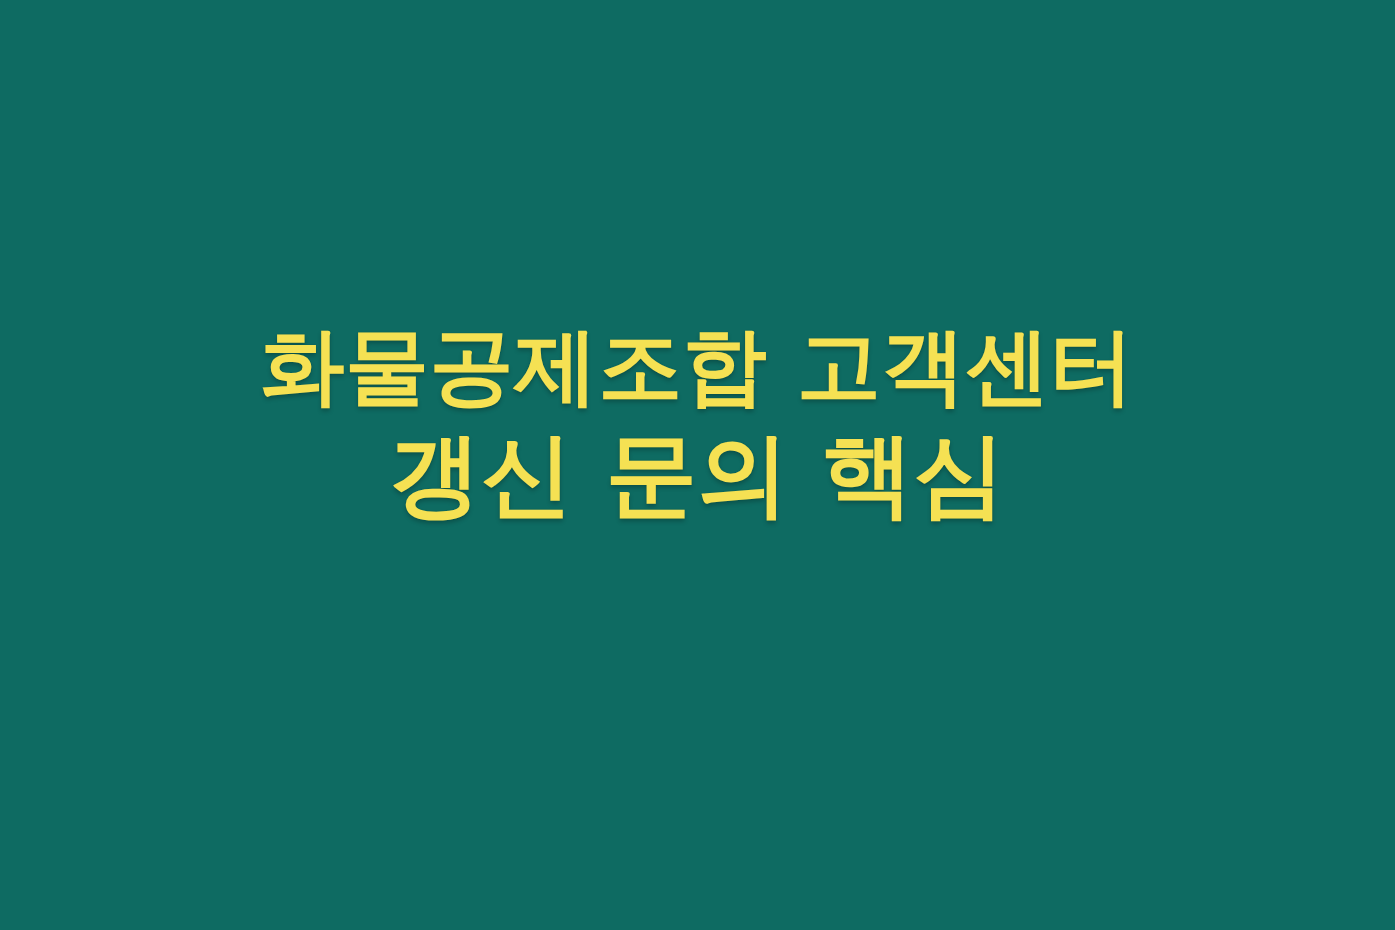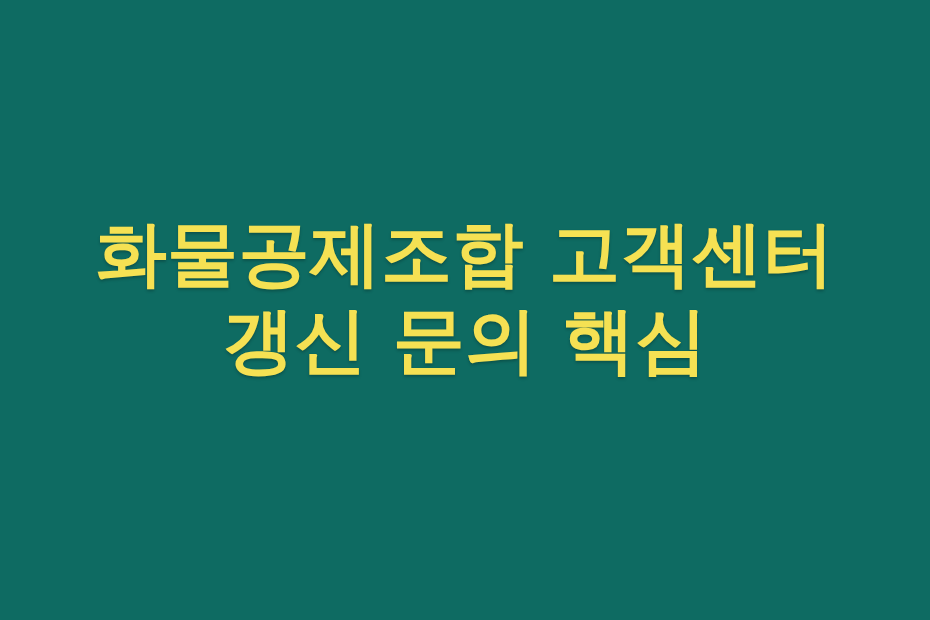--- a/index.html
+++ b/index.html
@@ -52,27 +52,27 @@
     line-height: 1.12;
     white-space: nowrap;
     
     text-shadow:
       0 2px 3px rgba(0, 0, 0, 0.22),
       0 0 1px rgba(0, 0, 0, 0.12);
   }
 
   
   #headline-line-1 {
-    font-size: 71px;
+    font-size: 56px;
     transform: scaleX(1.0);
     margin-bottom: 6px;
   }
 
   #headline-line-2 {
-    font-size: 72px;
+    font-size: 61px;
     transform: scaleX(1.0);
   }
 </style>
 </head>
 <body>
 
 <div id="title-card" style="background-color: rgb(14, 107, 98);">
 
   <div id="headline-block">
 

